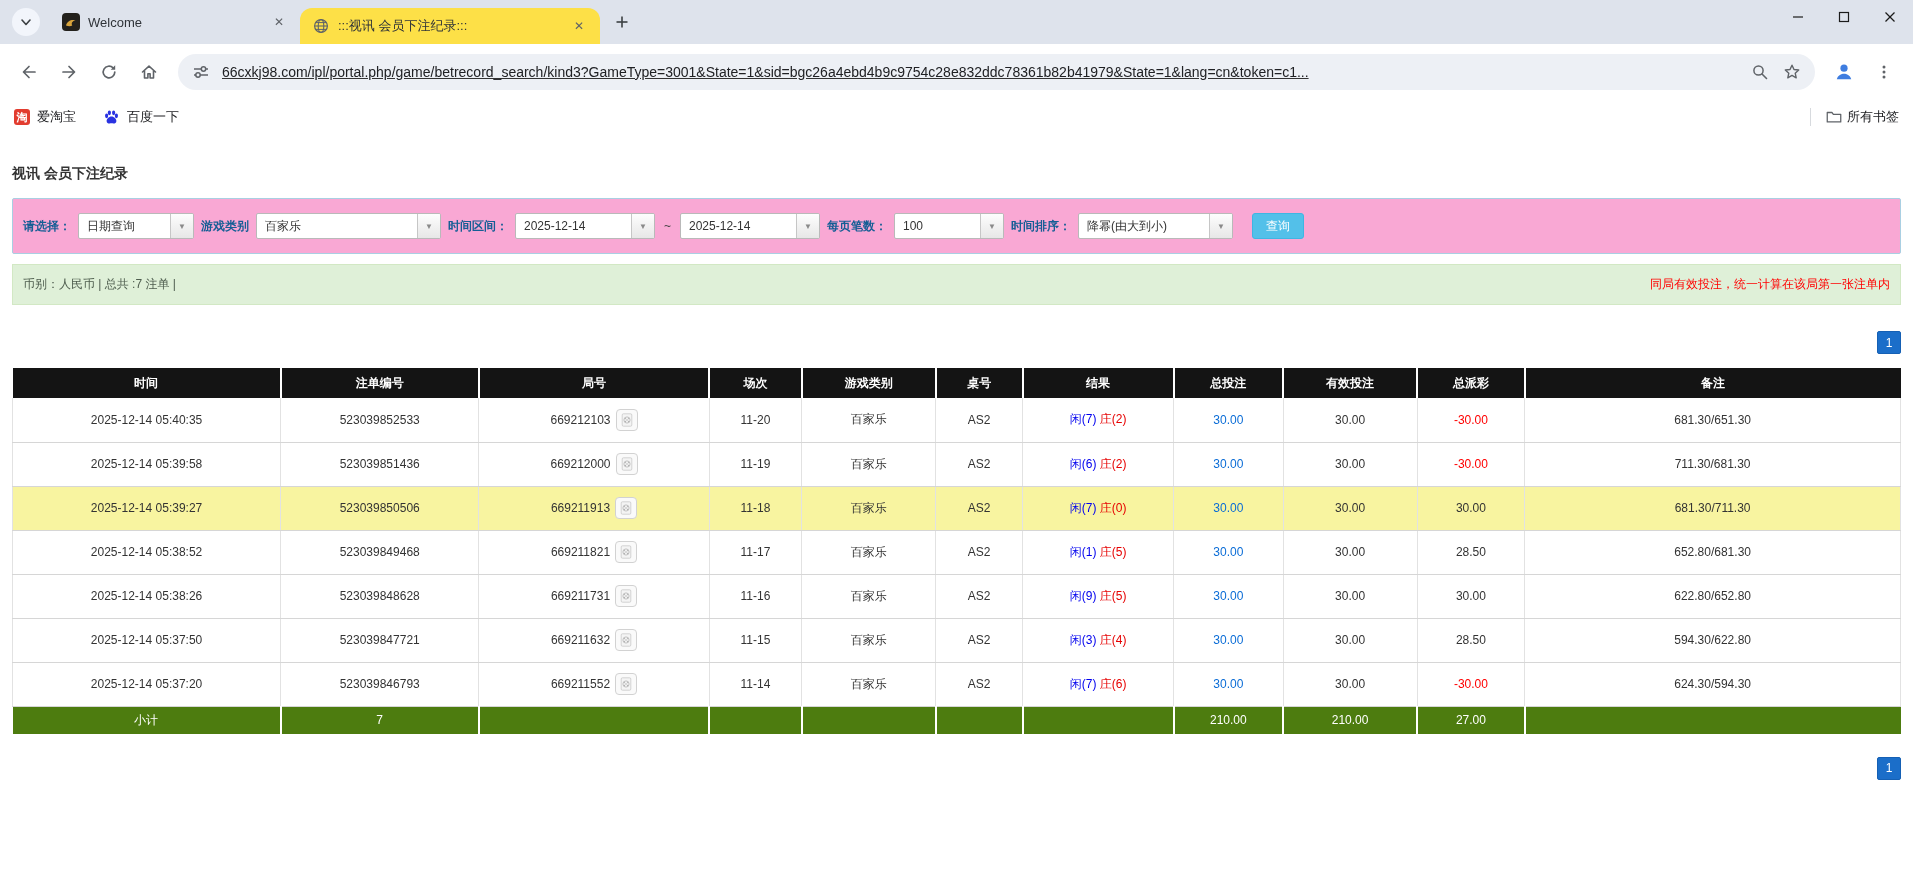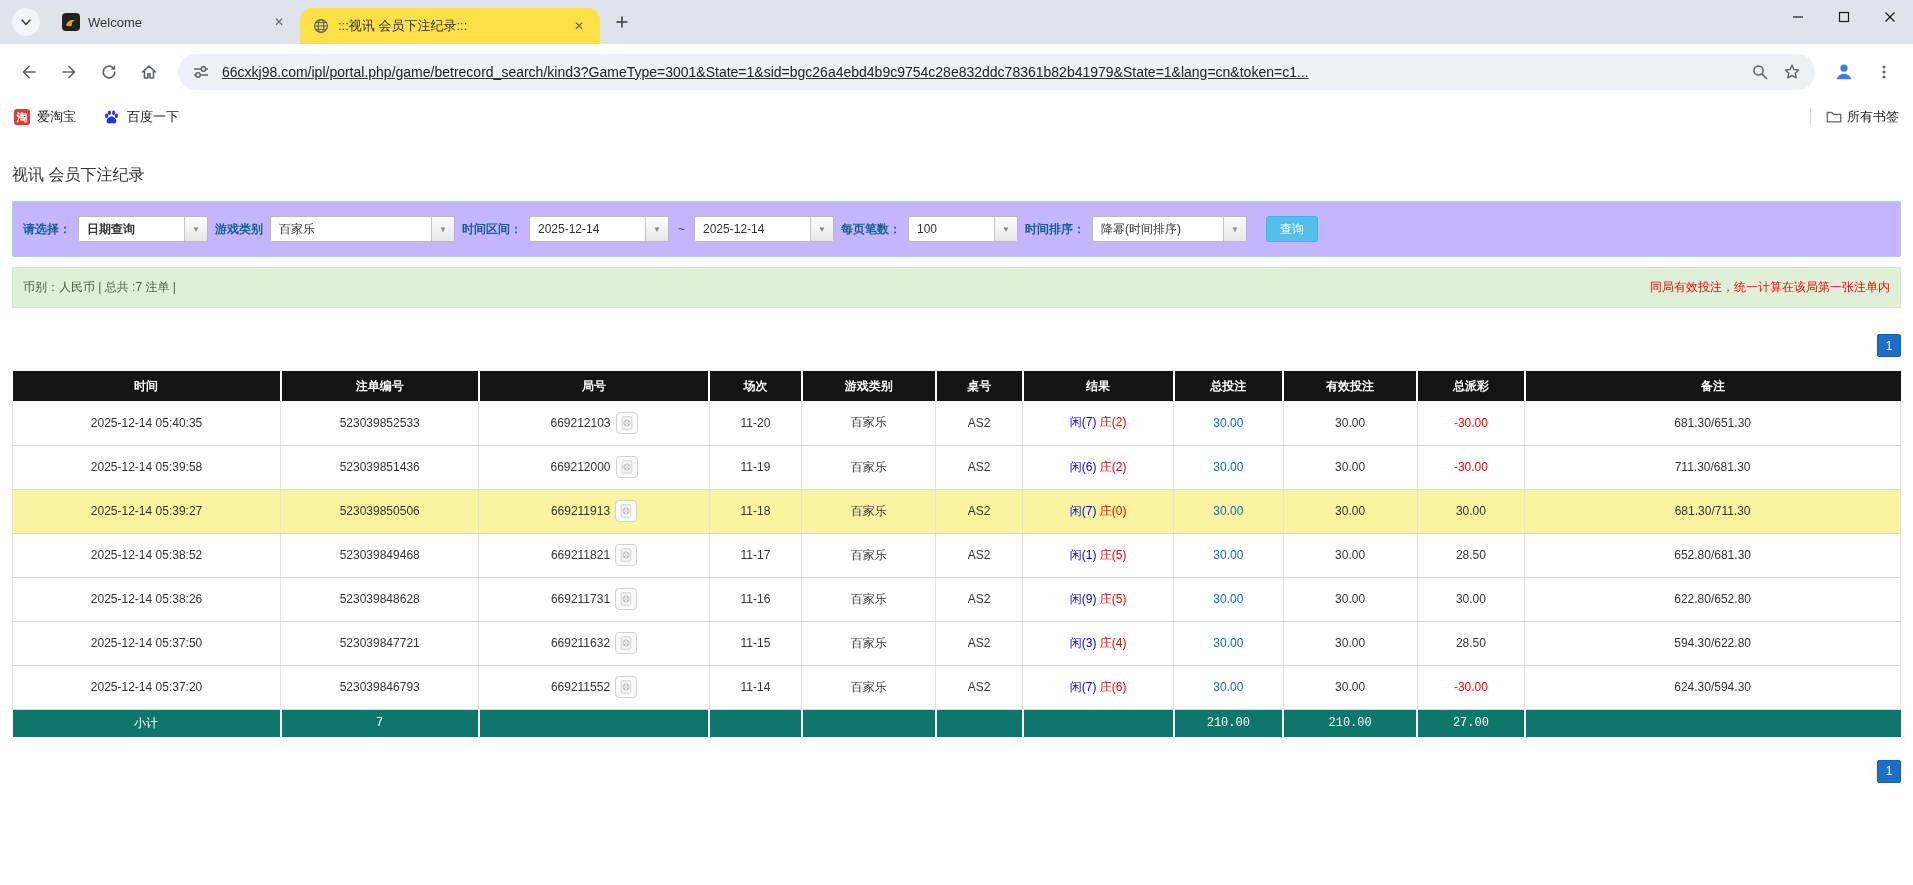--- a/index.html
+++ b/index.html
@@ -33,23 +33,23 @@
   .url-text { flex:1; font-size:14px; color:#202124; white-space:nowrap; overflow:hidden; }
   .omni-icon { width:22px; height:22px; display:flex; align-items:center; justify-content:center; cursor:pointer; flex:0 0 auto; }
 
   .bookmarks-bar { height:36px; background:#fff; display:flex; align-items:center; padding:0 14px; font-size:13px; color:#202124; }
   .bookmark-item { display:flex; align-items:center; gap:7px; margin-right:26px; cursor:pointer; }
   .bm-right { margin-left:auto; display:flex; align-items:center; gap:4px; }
   .bm-divider { width:1px; height:18px; background:#d7dade; margin-right:10px; }
 
   
   .page { padding:0 12px; background:#fff; }
-  .page-title { font-size:16px; font-weight:400; color:#333; padding:30px 0 15px 0; }
-
-  .filter-panel { background:#c4b5fd; border:1px solid #a9cfe2; border-radius:2px; padding:14px 10px;
+  .page-title { font-size:14px; font-weight:700; color:#333; padding:30px 0 15px 0; }
+
+  .filter-panel { background:#f9a8d4; border:1px solid #a9cfe2; border-radius:2px; padding:14px 10px;
     display:flex; align-items:center; gap:7px; font-size:12px; }
   .flabel { color:#155e95; font-weight:bold; white-space:nowrap; }
   .combo { display:flex; height:26px; background:#fff; border:1px solid #b9b9b9; border-radius:2px; align-items:stretch; overflow:hidden; }
   .combo .val { padding:0 8px; font-size:12px; color:#333; display:flex; align-items:center; flex:1; white-space:nowrap; }
   .combo .dd { width:23px; border-left:1px solid #c6c6c6; background:linear-gradient(#fdfdfd,#e7e7e7);
     display:flex; align-items:center; justify-content:center; color:#8a8a8a; font-size:8px; cursor:pointer; }
   .tilde { color:#444; padding:0 2px; }
   .search-btn { background:#53c0e9; border:1px solid #3eb6e3; color:#fff; font-size:12px; height:26px;
     padding:0 13px; border-radius:3px; cursor:pointer; margin-left:12px; }
 
@@ -71,22 +71,22 @@
     color:#333; overflow:hidden; }
   .bet-table td:first-child { border-left:1px solid #e2e2e2; }
   .bet-table tr.highlight td { background:#f8f4a0; }
   .result-p { color:#0000ee; }
   .result-b { color:#e60000; }
   td.bet-link { color:#0a6cd6; cursor:pointer; }
   td.neg { color:#ff0000; }
   .round-wrap { display:inline-flex; align-items:center; gap:5px; }
   .video-btn { width:22px; height:22px; border:1px solid #d2d2d2; border-radius:4px; background:#fafafa;
     display:inline-flex; align-items:center; justify-content:center; cursor:pointer; }
-  .bet-table tr.summary td { background:#0f766e; color:#fff; height:29px; border-right:2px solid #fff;
-    border-bottom:3px solid #fff; border-left:none;font-family:Liberation Mono, monospace; }
+  .bet-table tr.summary td { background:#4d7c0f; color:#fff; height:29px; border-right:2px solid #fff;
+    border-bottom:3px solid #fff; border-left:none; }
   .bet-table tr.summary td:last-child { border-right:none; }
 </style>
 </head>
 <body>
 
 <div>
   <div class="tabstrip">
     <div class="tab-search-btn">
       <svg width="14" height="14" viewBox="0 0 14 14">
           <polyline points="3,5 7,9.5 11,5" fill="none" stroke="#3c4043" stroke-width="1.6" stroke-linecap="round" stroke-linejoin="round"></polyline>
@@ -231,21 +231,21 @@
       <span>所有书签</span>
     </div>
   </div>
 </div>
 
 <div class="page">
   <div class="page-title">视讯 会员下注纪录</div>
 
   <div class="filter-panel">
     <span class="flabel">请选择：</span>
-    <div class="combo" style="width:130px;font-weight:bold;">
+    <div class="combo" style="width:116px;">
       <span class="val">日期查询</span>
       <span class="dd">▼</span>
     </div>
 
     <span class="flabel">游戏类别</span>
     <div class="combo" style="width:185px;">
       <span class="val">百家乐</span>
       <span class="dd">▼</span>
     </div>
 
@@ -261,21 +261,21 @@
     </div>
 
     <span class="flabel">每页笔数：</span>
     <div class="combo" style="width:110px;">
       <span class="val">100</span>
       <span class="dd">▼</span>
     </div>
 
     <span class="flabel">时间排序：</span>
     <div class="combo" style="width:155px;">
-      <span class="val">降幂(时间排序)</span>
+      <span class="val">降幂(由大到小)</span>
       <span class="dd">▼</span>
     </div>
 
     <button class="search-btn">查询</button>
   </div>
 
   <div class="info-bar">
     <span class="info-left">币别：人民币 | 总共 :7 注单 |</span>
     <span class="info-right">同局有效投注，统一计算在该局第一张注单内</span>
   </div>

